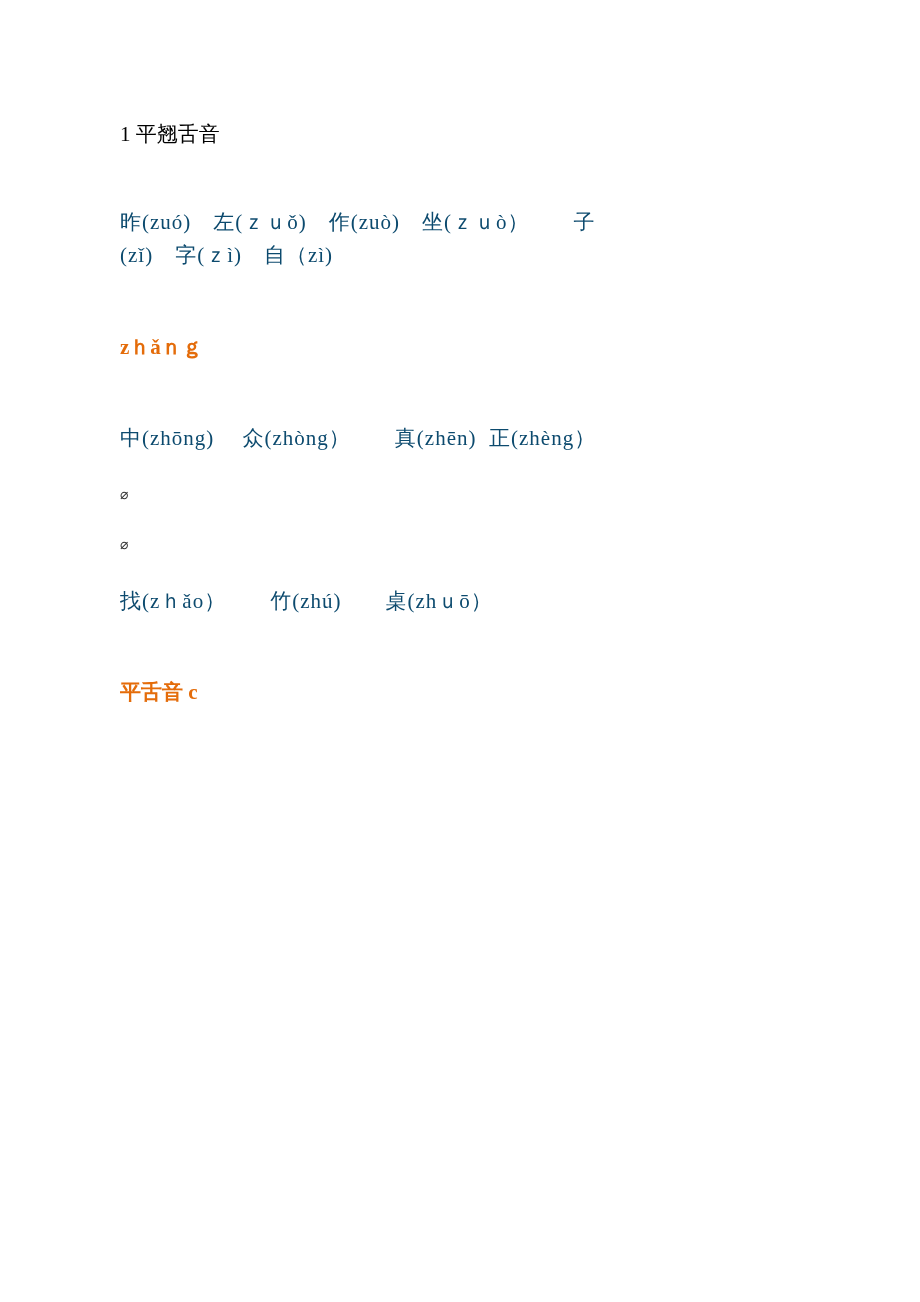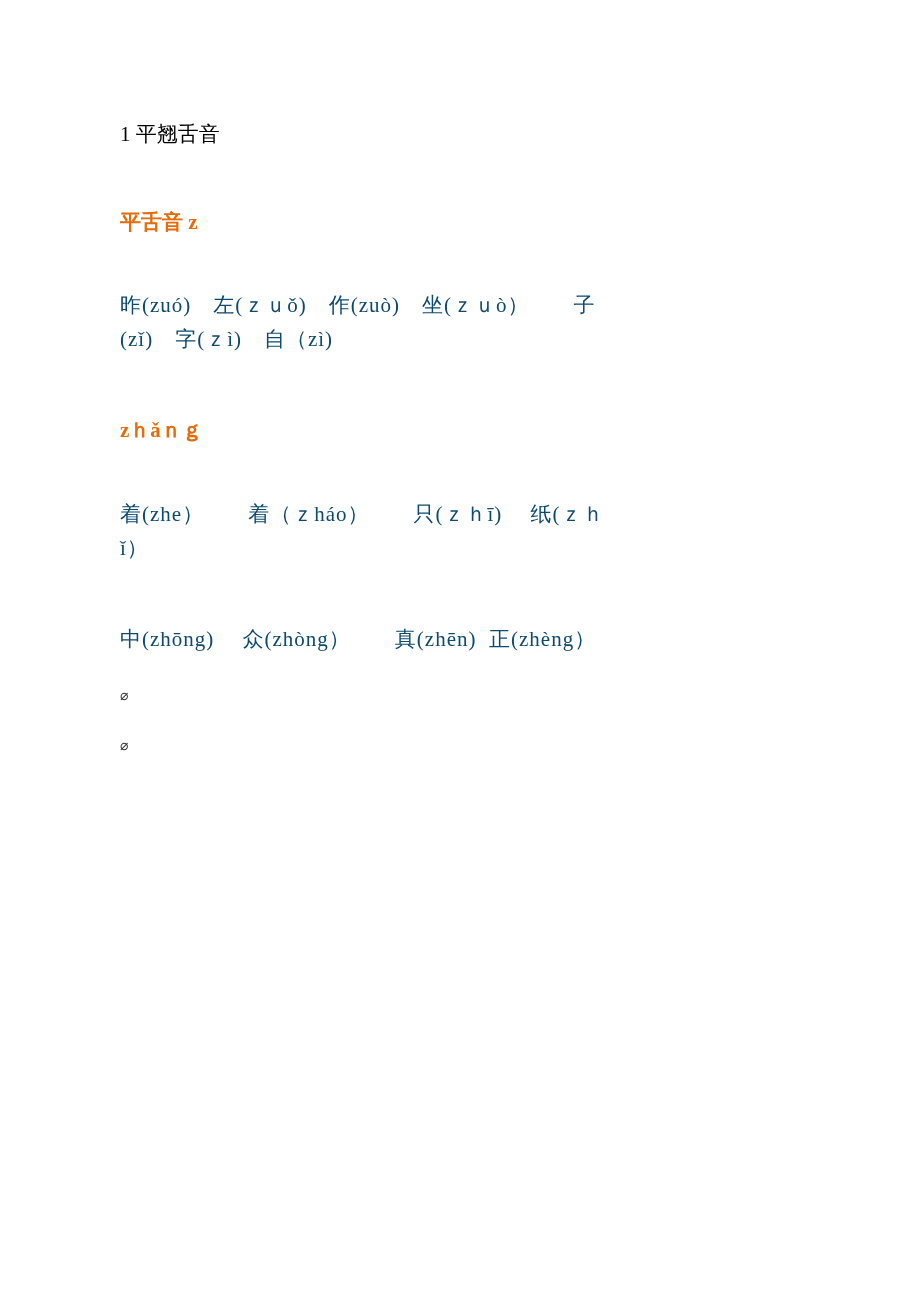--- a/index.html
+++ b/index.html
@@ -49,23 +49,23 @@
     margin-bottom: 28px;
   }
 </style>
 </head>
 <body>
 
 <div class="page">
 
   <div class="title">1 平翘舌音</div>
 
-  <div class="heading heading-first">平舌音 z</div>
   <div class="line">昨(zuó)　左(ｚｕǒ)　作(zuò)　坐(ｚｕò）　　子(zǐ)　字(ｚì)　自（zì)</div>
 
   <div class="heading para-gap-big">zｈǎｎｇ</div>
-  <div class="line">着(zhe）　　着（ｚháo）　　只(ｚｈī)　 纸(ｚｈǐ）</div>
   <div class="line para-gap-big">中(zhōng)　 众(zhòng）　　真(zhēn)  正(zhèng）</div>
   <div class="ornament">⌀</div>
   <div class="ornament">⌀</div>
+  <div class="line">找(zｈǎo）　　竹(zhú)　　桌(zhｕō）</div>
 
+  <div class="heading para-gap-big">平舌音 c</div>
 
 </div>
 
 </body></html>

